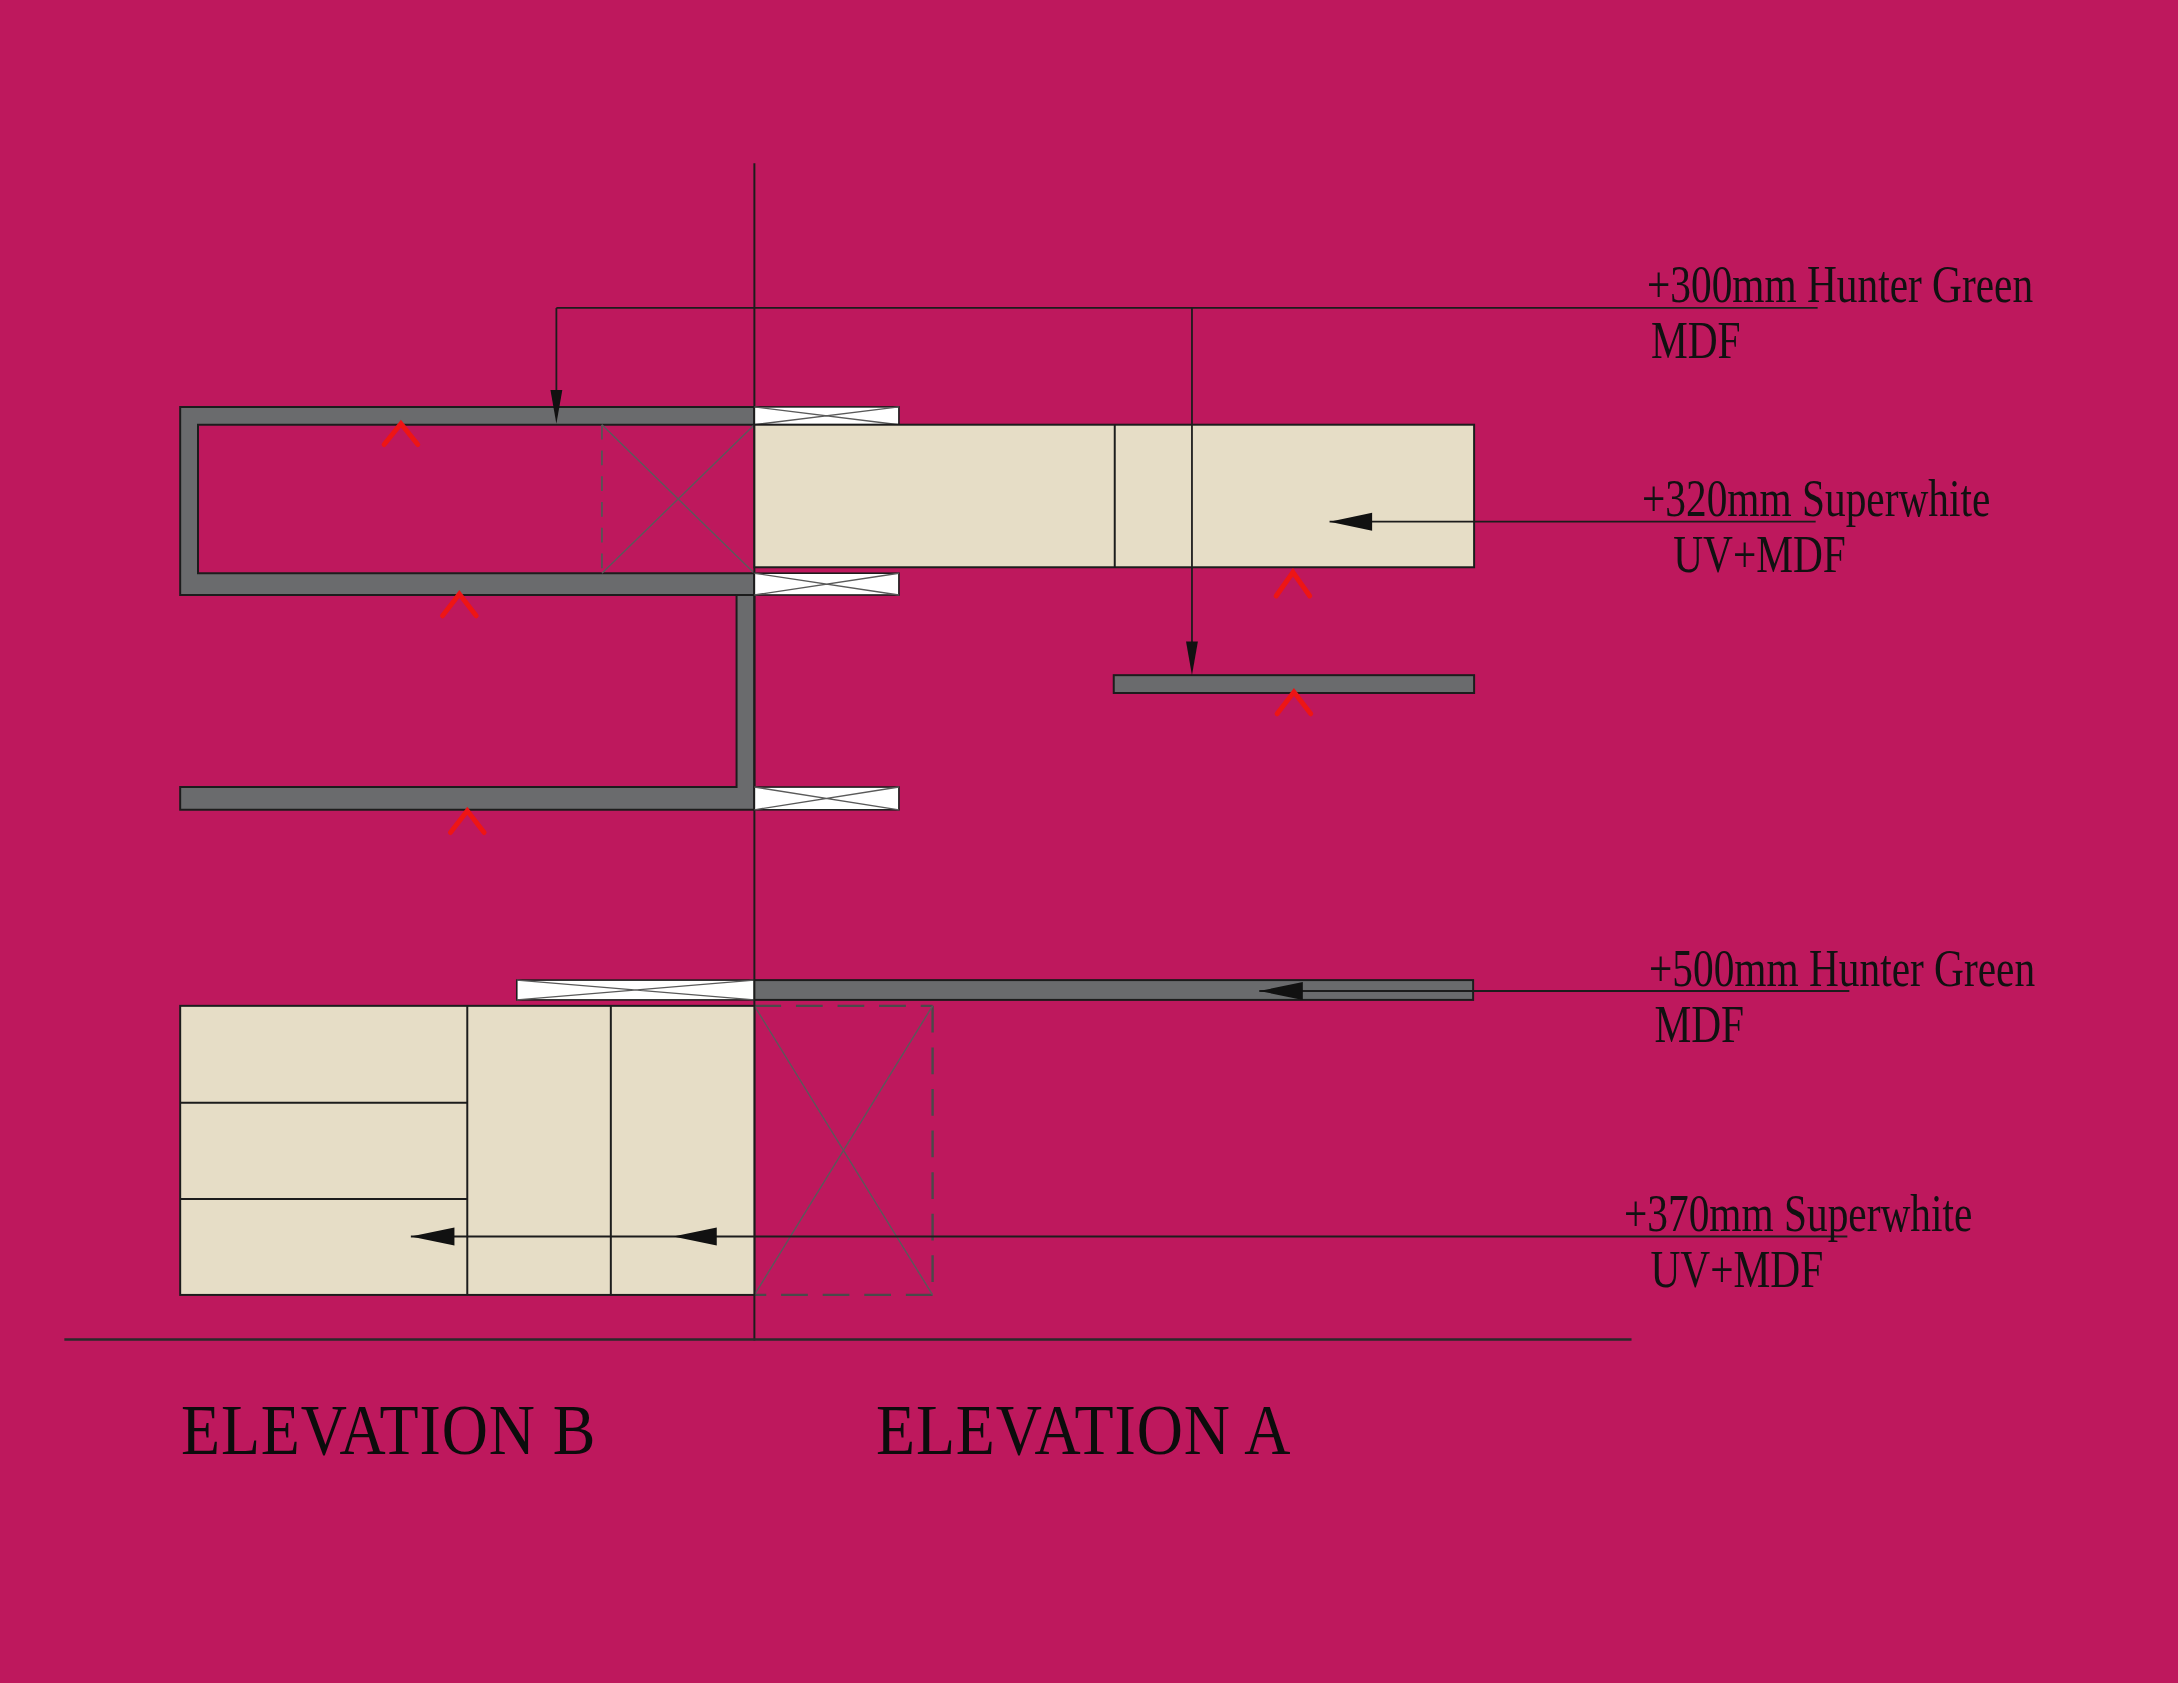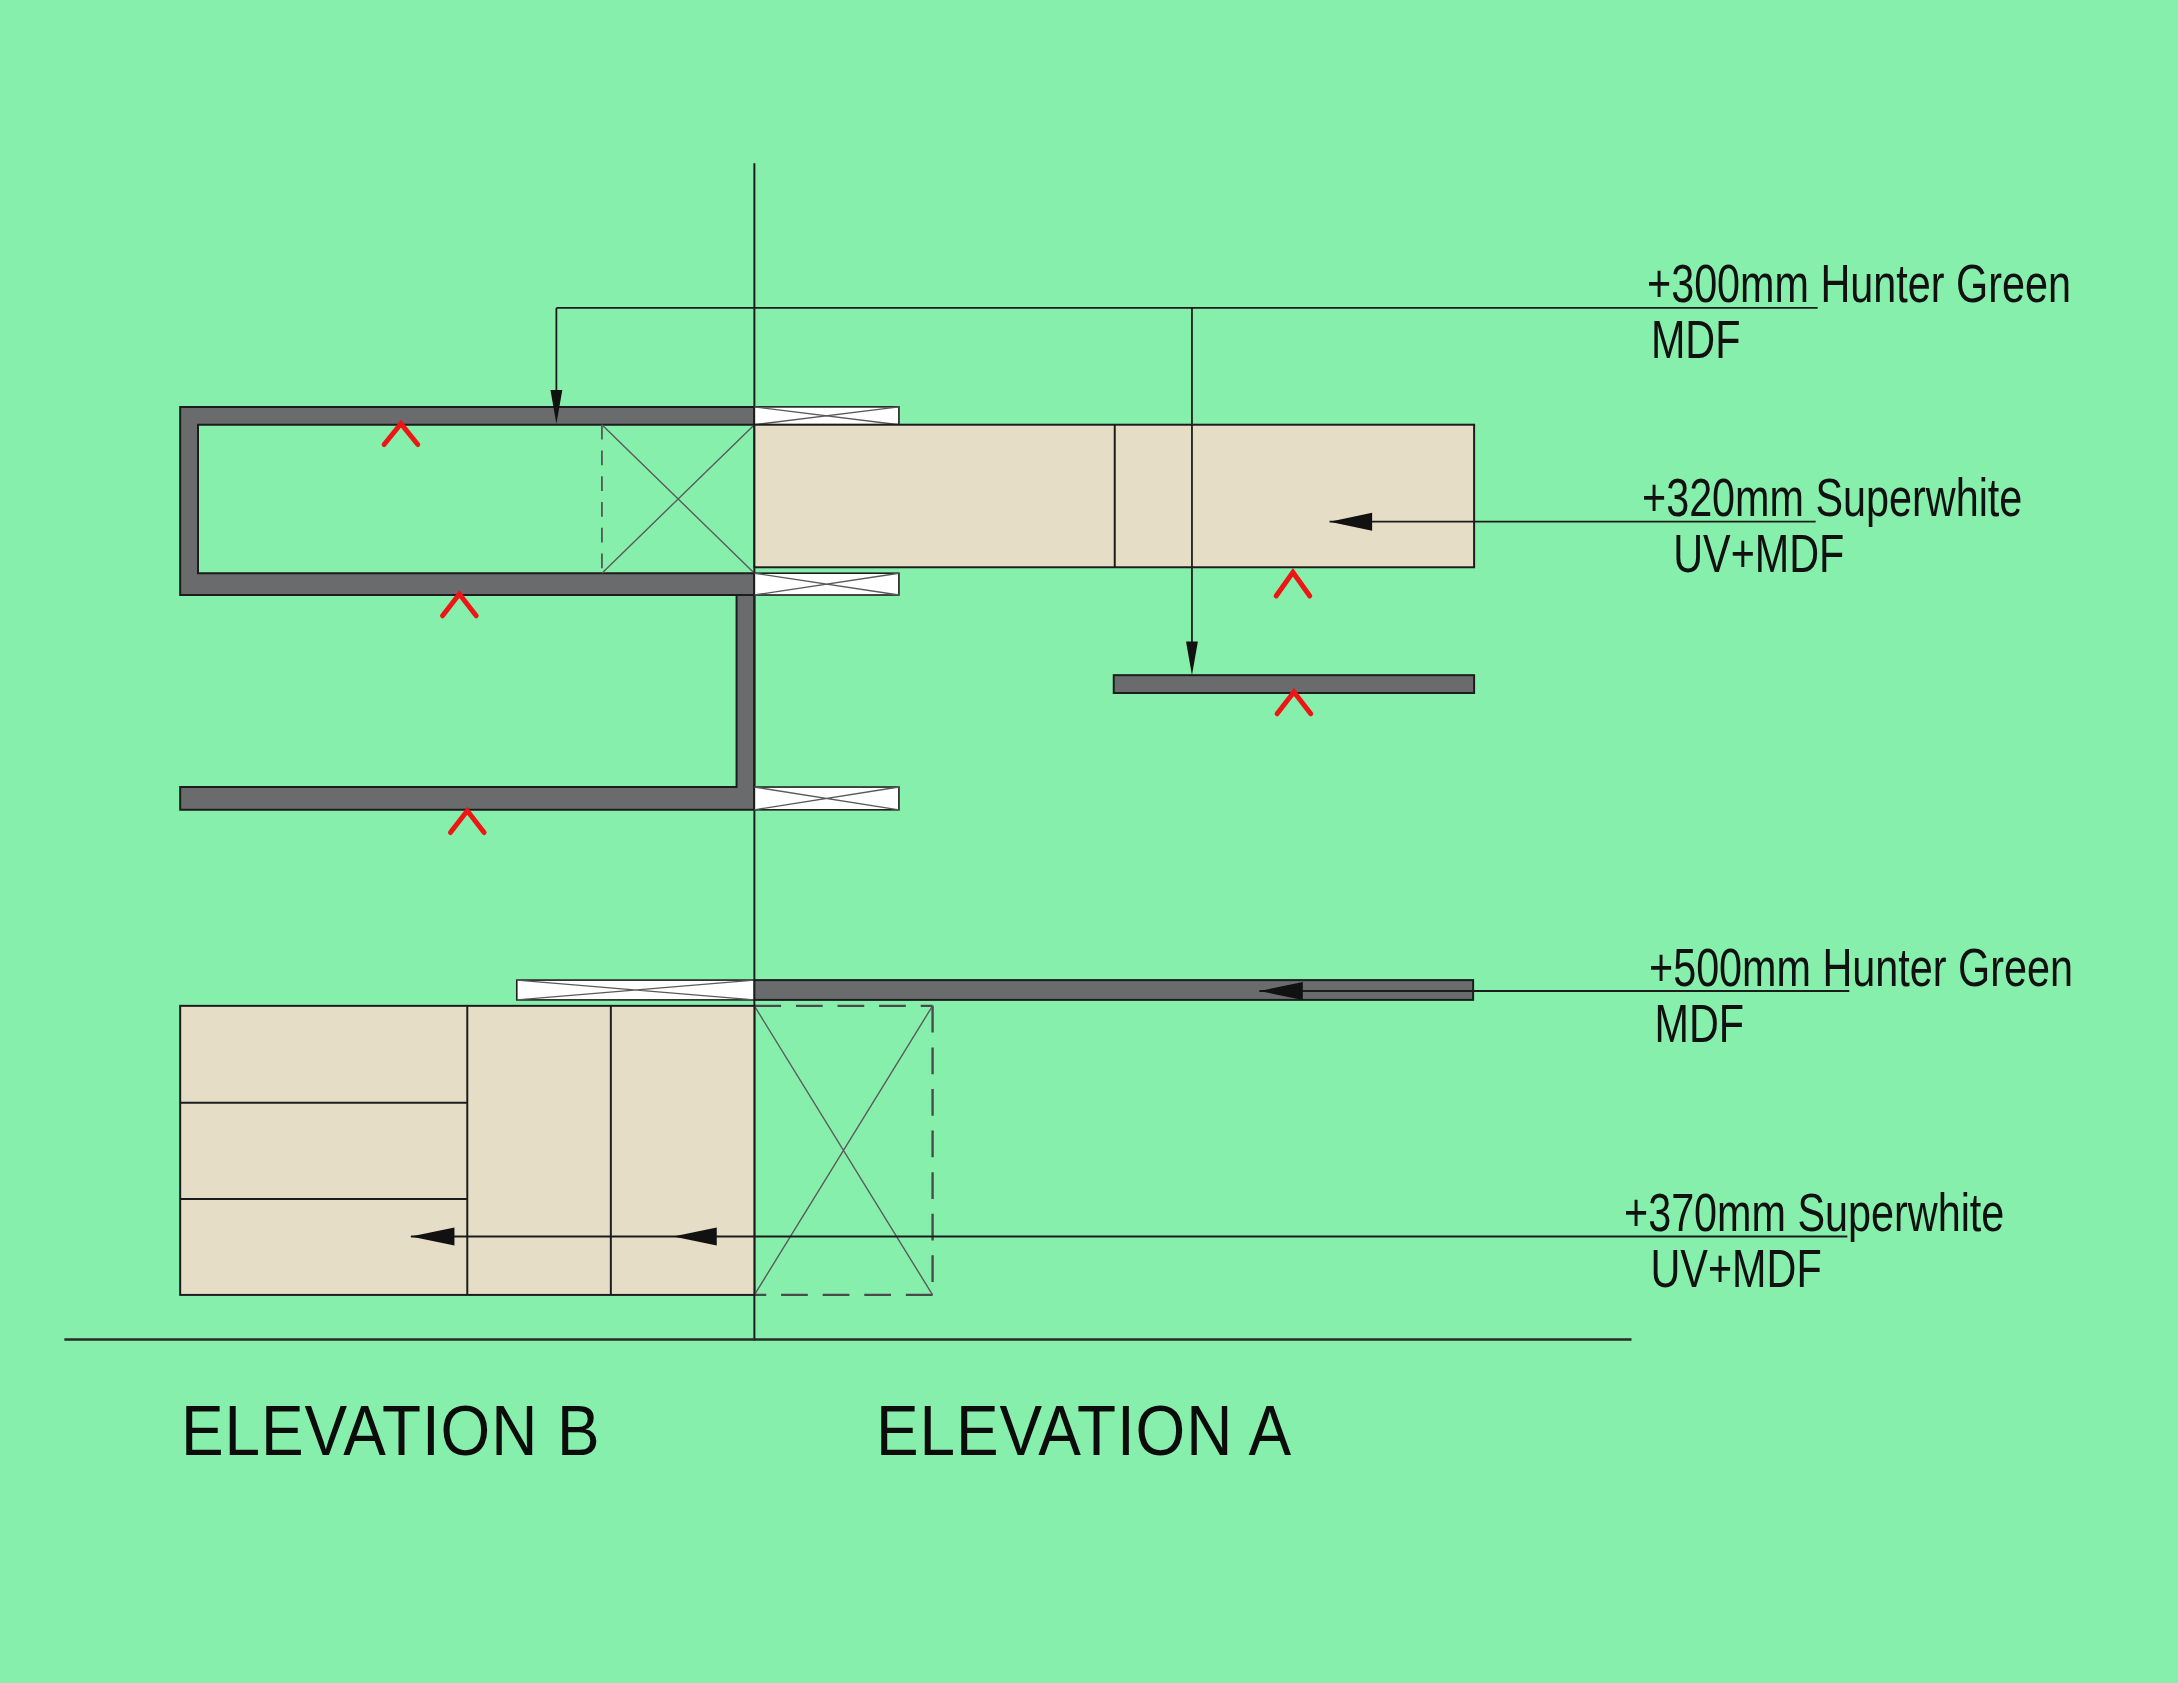--- a/index.html
+++ b/index.html
@@ -1,20 +1,20 @@
 <!DOCTYPE html>
 <html style="--panel-gray: #6a6b6d; --wood-beige: #e6ddc6; --marker-red: #ee1515; --line-dark: #1c1c1c;"><head>
 <meta charset="utf-8">
 <style>
   html,body{margin:0;padding:0;background:#ffffff;}
   .canvas{
     position:relative;
     width:2178px;height:1683px;
-    background:#86efac;
-    font-family:Liberation Sans, sans-serif;
+    background:#be185d;
+    font-family:Liberation Serif, serif;
     overflow:hidden;
   }
   svg.draw{position:absolute;left:0;top:0;width:2178px;height:1683px;}
 
   
   .gray-fill{fill:var(--panel-gray);stroke:var(--line-dark);stroke-width:2;}
   .beige-fill{fill:var(--wood-beige);stroke:var(--line-dark);stroke-width:2;}
   .thin-dark{stroke:var(--line-dark);stroke-width:2;fill:none;}
   .hair{stroke:#5a5a5a;stroke-width:1.4;fill:none;}
   .hatch-box{fill:#ffffff;stroke:#1c1c1c;stroke-width:1.6;}

